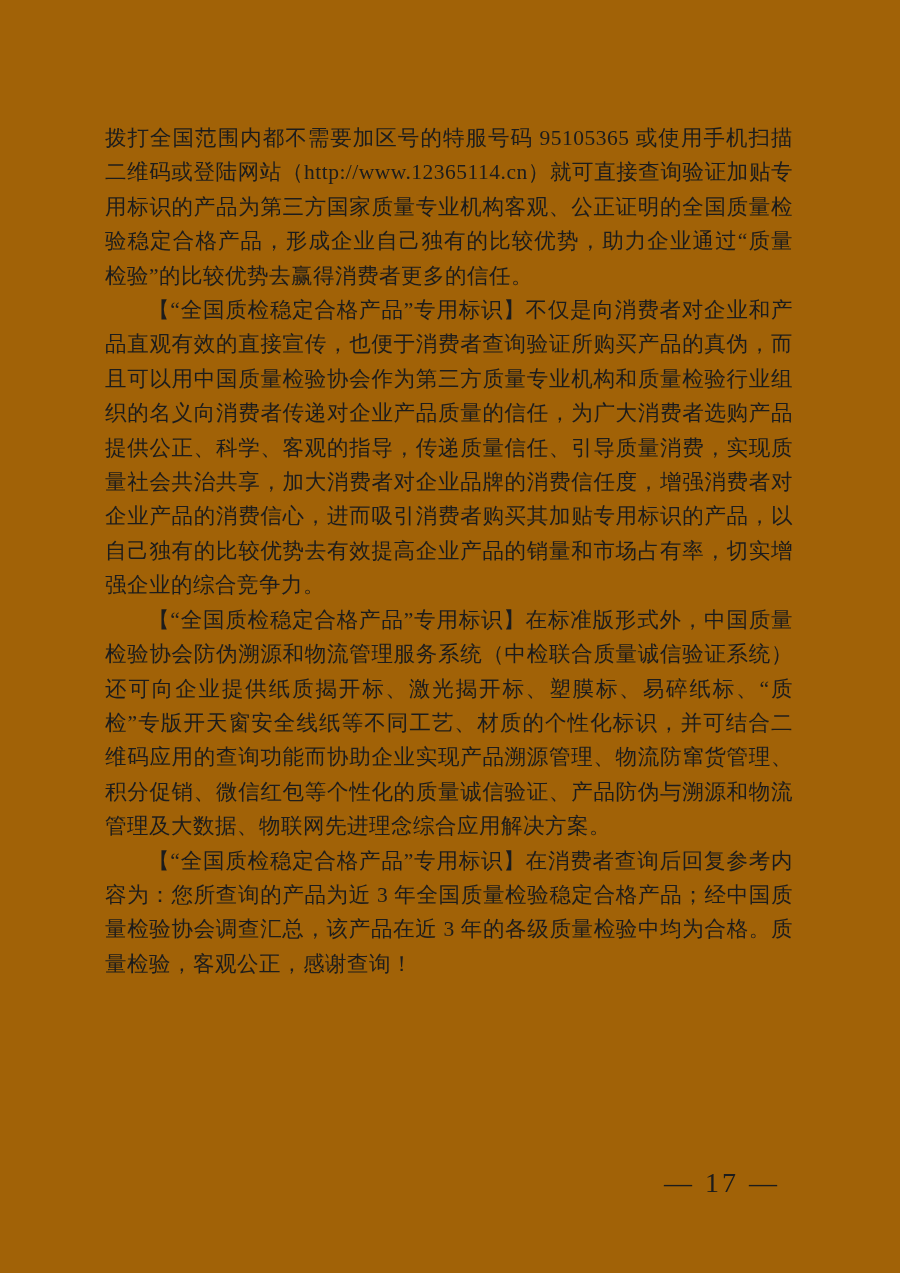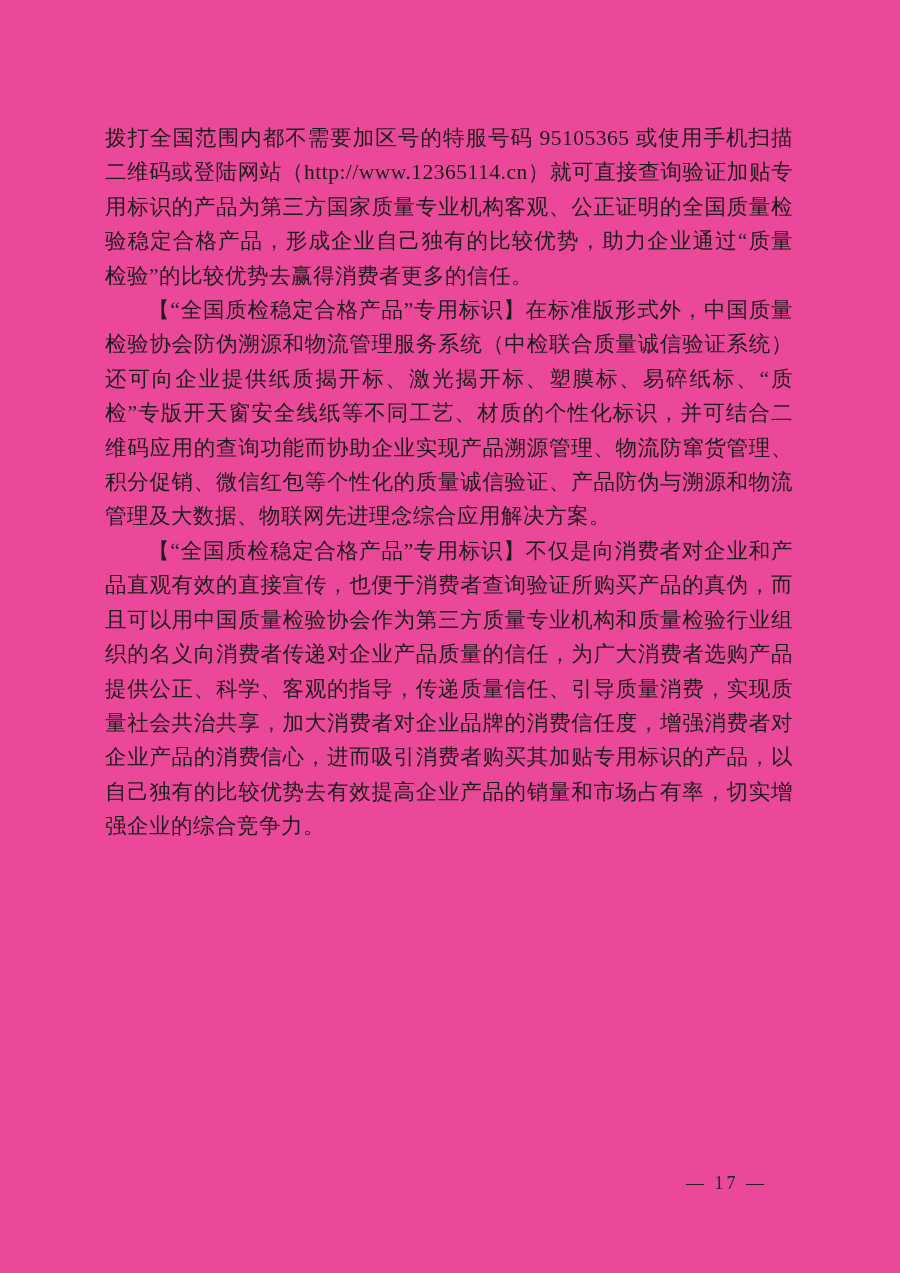--- a/index.html
+++ b/index.html
@@ -5,21 +5,21 @@
   html, body {
     margin: 0;
     padding: 0;
     background: #e8e8e8;
   }
   .page {
     position: relative;
     width: 900px;
     height: 1273px;
     margin: 0 auto;
-    background: #ec4899;
+    background: #a16207;
     overflow: hidden;
     font-family: "Liberation Serif", "DejaVu Serif", serif;
   }
   .text-block {
     position: absolute;
     left: 105px;
     top: 121px;
     width: 688px;
     font-size: 21.5px;
     line-height: 34.4px;
@@ -31,32 +31,33 @@
   .text-block p {
     margin: 0;
     padding: 0;
   }
   .text-block p.indent {
     text-indent: 2em;
   }
   .page-number {
     position: absolute;
     top: 1168px;
-    right: 133px;
-    font-size: 18px;
+    right: 120px;
+    font-size: 28px;
     line-height: 30px;
     color: #1c1c1c;
     letter-spacing: 3px;
     white-space: nowrap;
   }
 </style>
 </head>
 <body>
 
 <div class="page">
   <div class="text-block">
     <p>拨打全国范围内都不需要加区号的特服号码 95105365 或使用手机扫描二维码或登陆网站（http://www.12365114.cn）就可直接查询验证加贴专用标识的产品为第三方国家质量专业机构客观、公正证明的全国质量检验稳定合格产品，形成企业自己独有的比较优势，助力企业通过“质量检验”的比较优势去赢得消费者更多的信任。</p>
+    <p class="indent">【“全国质检稳定合格产品”专用标识】不仅是向消费者对企业和产品直观有效的直接宣传，也便于消费者查询验证所购买产品的真伪，而且可以用中国质量检验协会作为第三方质量专业机构和质量检验行业组织的名义向消费者传递对企业产品质量的信任，为广大消费者选购产品提供公正、科学、客观的指导，传递质量信任、引导质量消费，实现质量社会共治共享，加大消费者对企业品牌的消费信任度，增强消费者对企业产品的消费信心，进而吸引消费者购买其加贴专用标识的产品，以自己独有的比较优势去有效提高企业产品的销量和市场占有率，切实增强企业的综合竞争力。</p>
     <p class="indent">【“全国质检稳定合格产品”专用标识】在标准版形式外，中国质量检验协会防伪溯源和物流管理服务系统（中检联合质量诚信验证系统）还可向企业提供纸质揭开标、激光揭开标、塑膜标、易碎纸标、“质检”专版开天窗安全线纸等不同工艺、材质的个性化标识，并可结合二维码应用的查询功能而协助企业实现产品溯源管理、物流防窜货管理、积分促销、微信红包等个性化的质量诚信验证、产品防伪与溯源和物流管理及大数据、物联网先进理念综合应用解决方案。</p>
-    <p class="indent">【“全国质检稳定合格产品”专用标识】不仅是向消费者对企业和产品直观有效的直接宣传，也便于消费者查询验证所购买产品的真伪，而且可以用中国质量检验协会作为第三方质量专业机构和质量检验行业组织的名义向消费者传递对企业产品质量的信任，为广大消费者选购产品提供公正、科学、客观的指导，传递质量信任、引导质量消费，实现质量社会共治共享，加大消费者对企业品牌的消费信任度，增强消费者对企业产品的消费信心，进而吸引消费者购买其加贴专用标识的产品，以自己独有的比较优势去有效提高企业产品的销量和市场占有率，切实增强企业的综合竞争力。</p>
+    <p class="indent">【“全国质检稳定合格产品”专用标识】在消费者查询后回复参考内容为：您所查询的产品为近 3 年全国质量检验稳定合格产品；经中国质量检验协会调查汇总，该产品在近 3 年的各级质量检验中均为合格。质量检验，客观公正，感谢查询！</p>
   </div>
 
   <div class="page-number">— 17 —</div>
 </div>
 
 </body></html>

